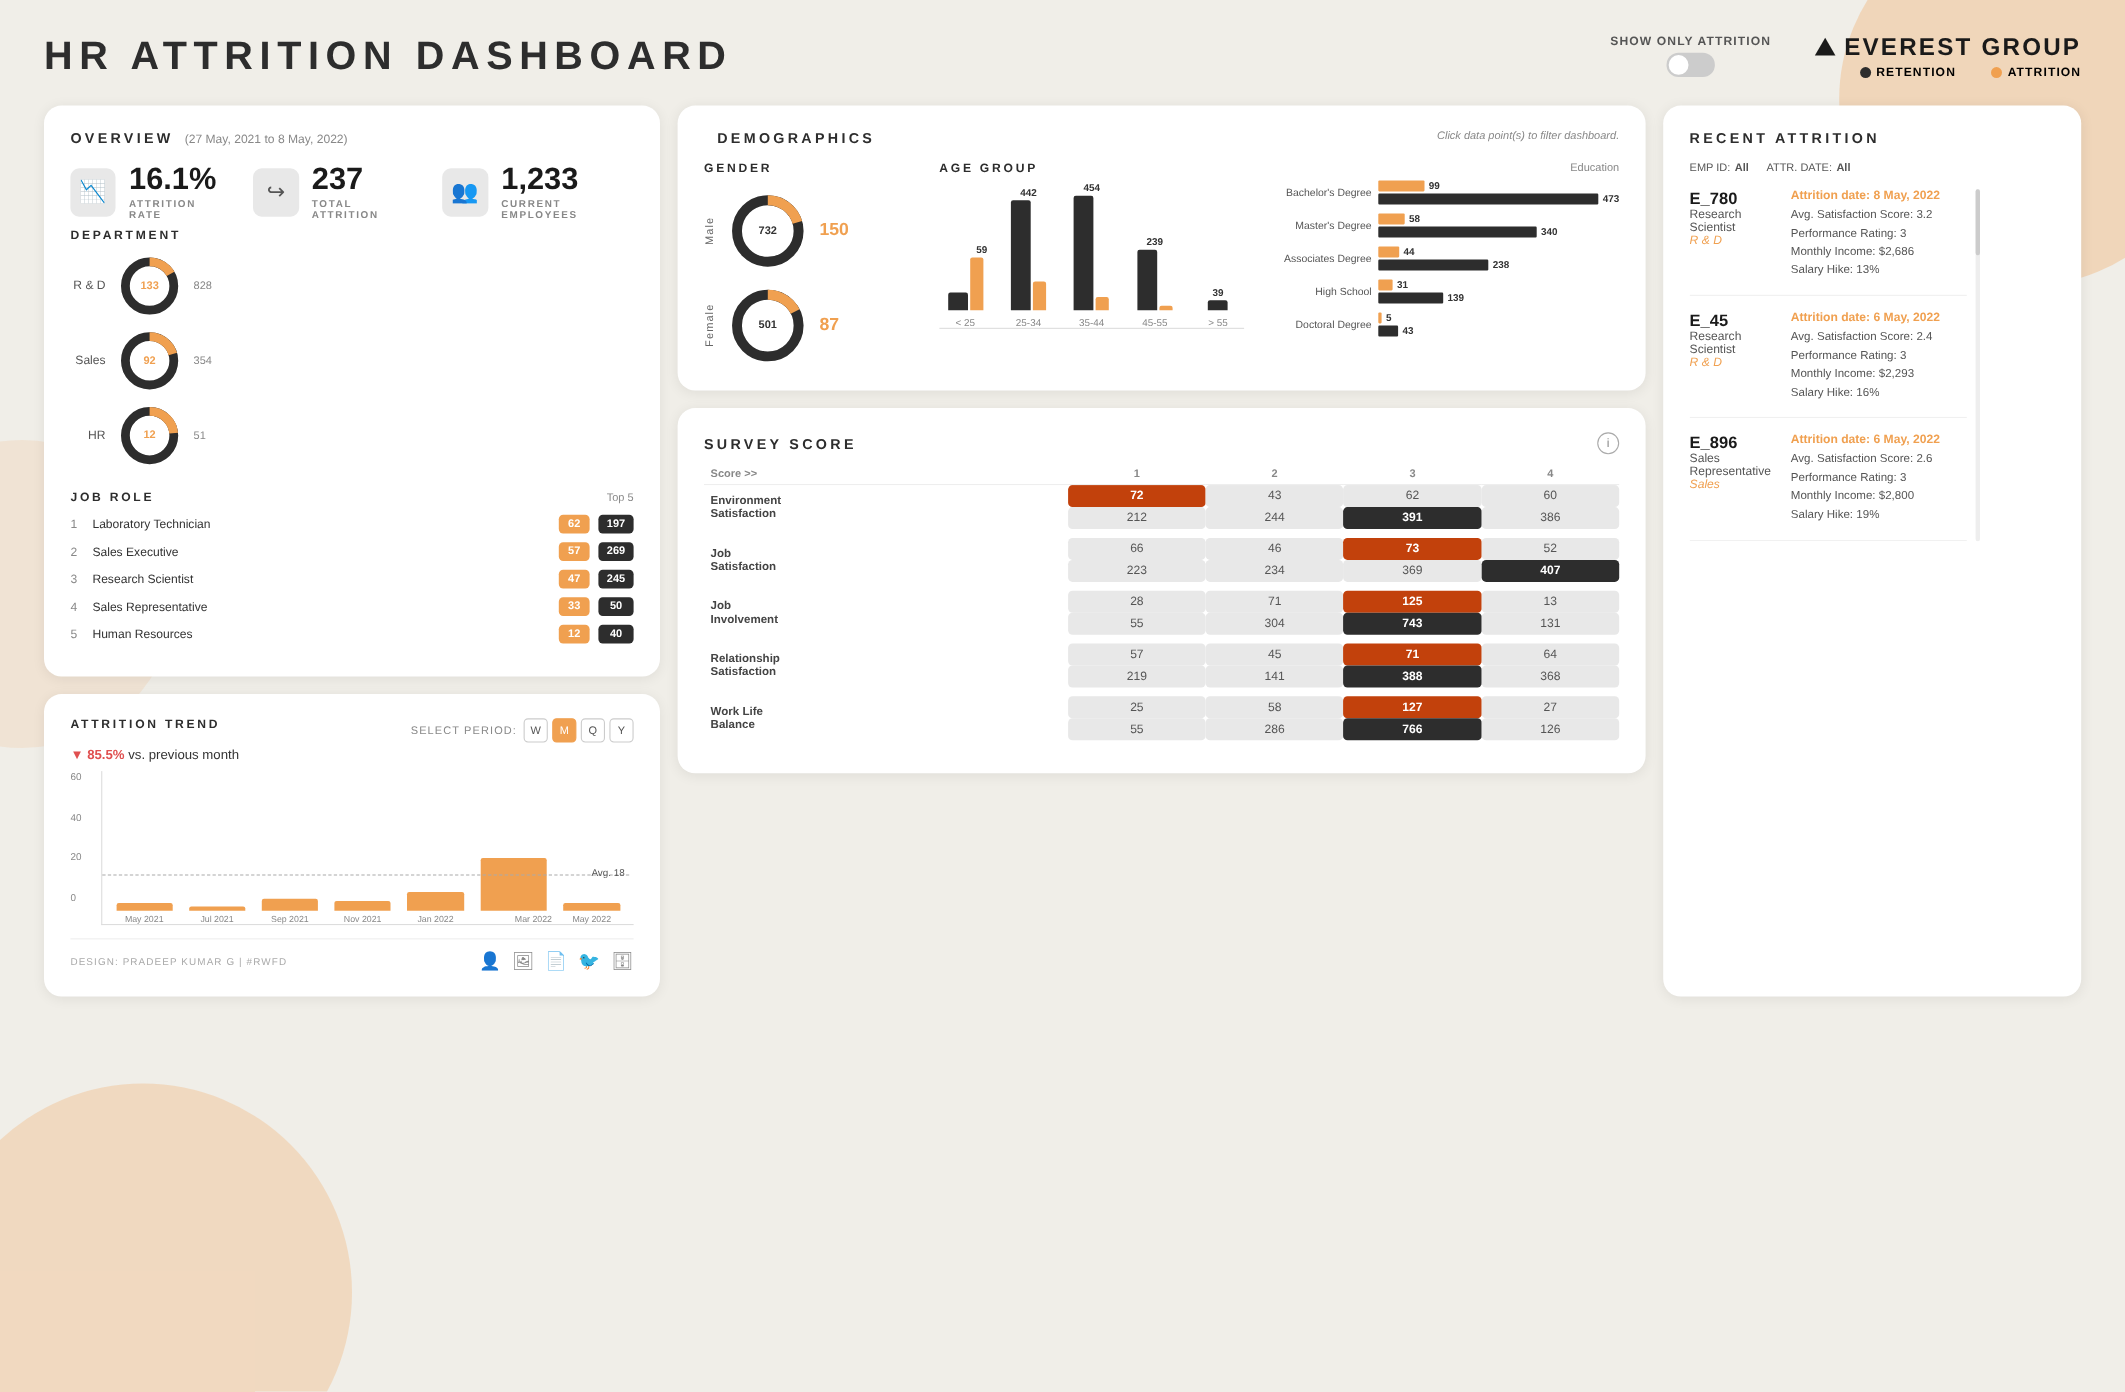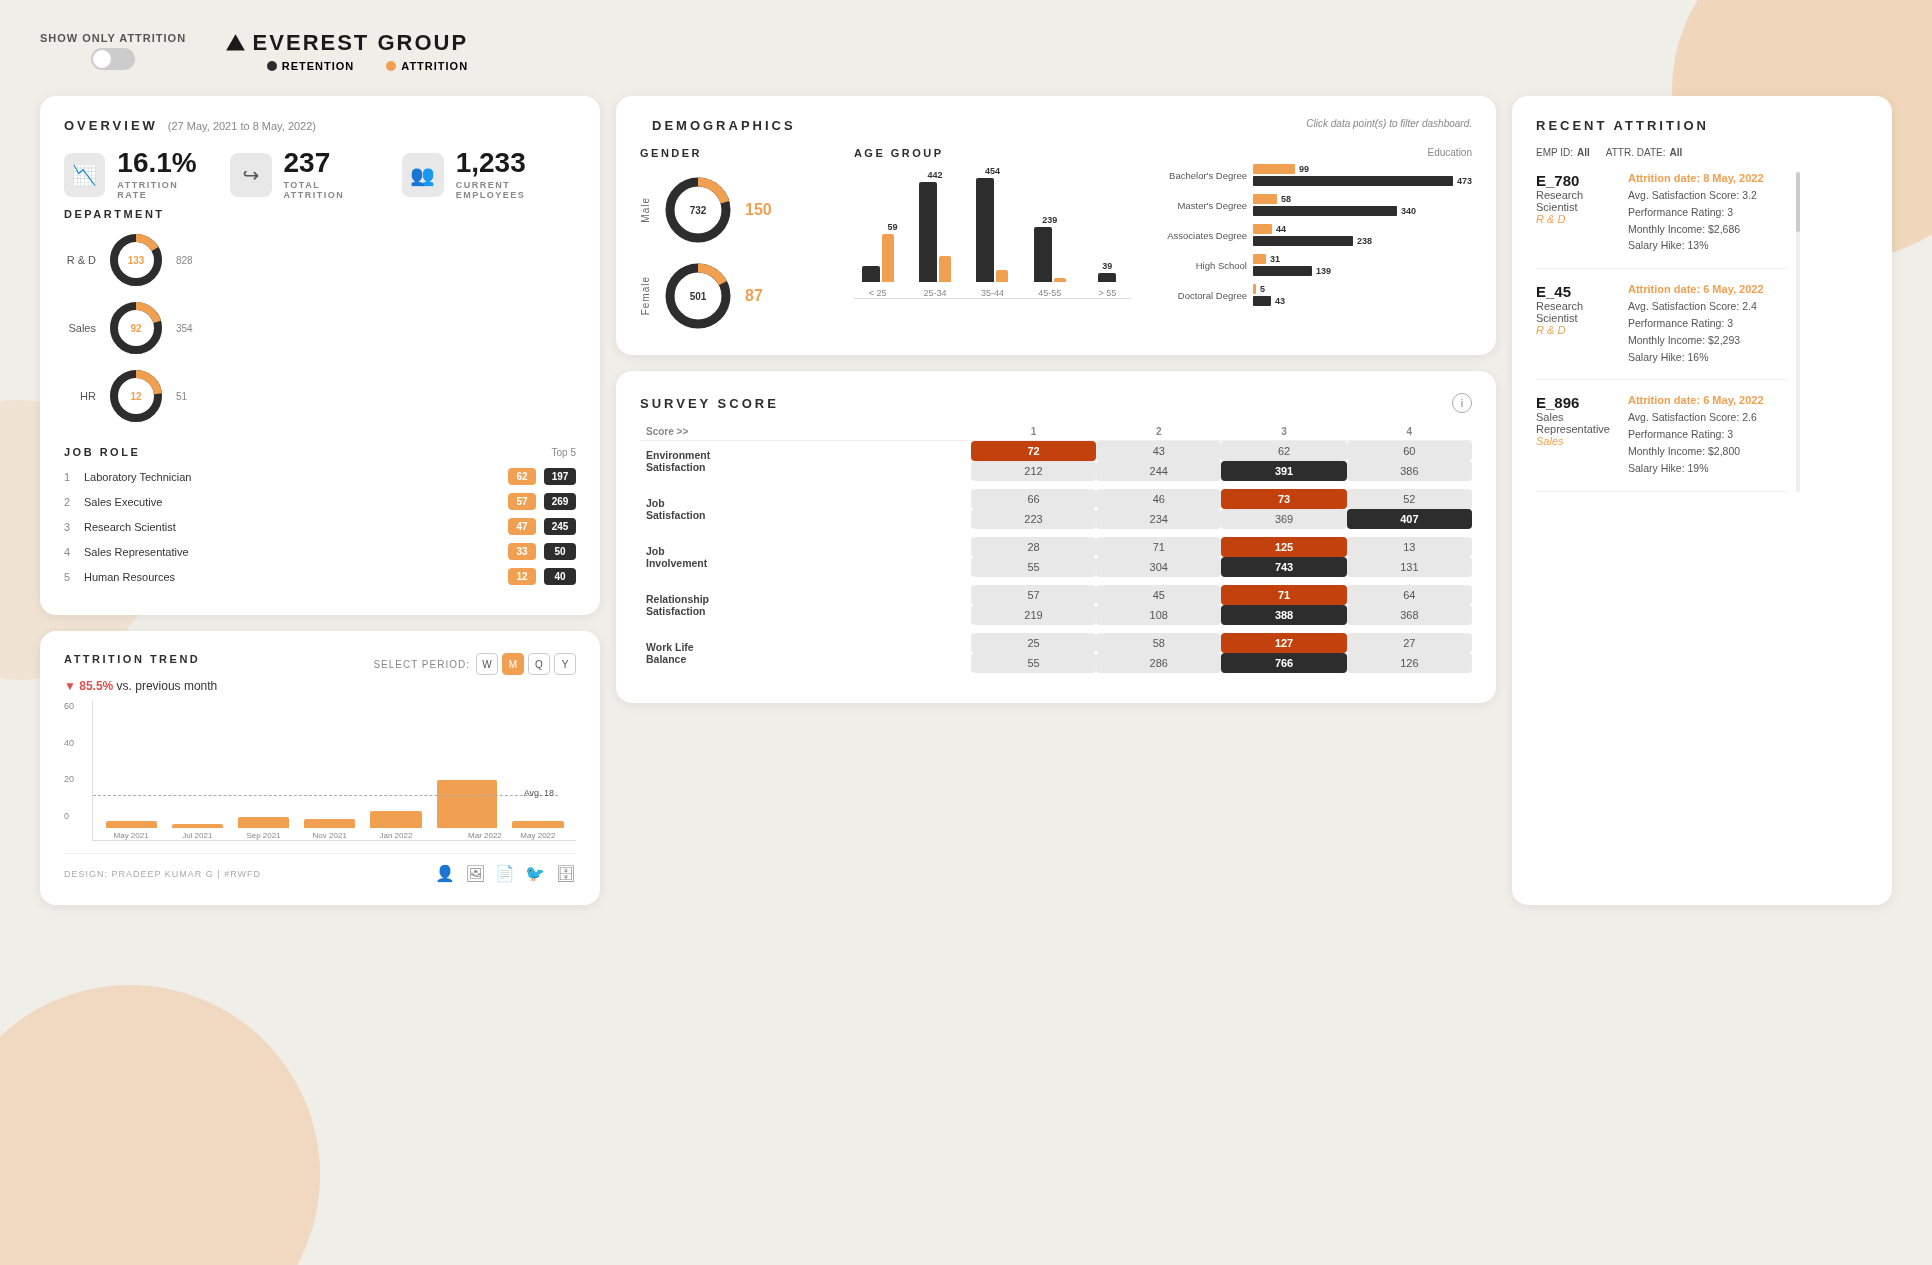--- a/index.html
+++ b/index.html
@@ -581,20 +581,21 @@
 </head>
 <body>
 
 <div class="bg-circle-top-right"></div>
 <div class="bg-circle-bottom-left"></div>
 <div class="bg-circle-mid-left"></div>
 
 <div class="dashboard-wrapper">
 
   <div class="header">
+    <h1 class="header-title">HR ATTRITION DASHBOARD</h1>
     <div class="header-right">
       <div>
         <div class="show-attrition-label">SHOW ONLY ATTRITION</div>
         <div class="toggle-switch">
           <div class="toggle-knob"></div>
         </div>
       </div>
       <div class="logo-area">
         <div class="logo-text">
           <span>⛰</span>
@@ -753,21 +754,21 @@
         </div>
         <div style="position:relative;margin-left:28px;">
           <div style="position:absolute;left:-28px;top:0;bottom:20px;display:flex;flex-direction:column;justify-content:space-between;">
             <span style="font-size:9px;color:#888;">60</span>
             <span style="font-size:9px;color:#888;">40</span>
             <span style="font-size:9px;color:#888;">20</span>
             <span style="font-size:9px;color:#888;">0</span>
           </div>
           <div style="position:relative;height:140px;border-left:1px solid #ddd;border-bottom:1px solid #ddd;">
 
-            <div style="position:absolute;bottom:42px;left:0;right:18px;border-top:1px dashed #aaa;display:flex;justify-content:flex-end;align-items:center;">
+            <div style="position:absolute;bottom:42px;left:0;right:4px;border-top:1px dashed #aaa;display:flex;justify-content:flex-end;align-items:center;">
               <span style="font-size:9px;color:#555;margin-right:4px;margin-top:-8px;">Avg. 18</span>
             </div>
             <div id="trend-bars" style="display:flex;height:100%;align-items:flex-end;padding:0 8px;gap:6px;">
                 <div style="display: flex; flex-direction: column; align-items: center; flex: 1 1 0%; justify-content: flex-end; height: 100%;">
     <div style="width:85%;height:7px;background:#f0a050;border-radius:2px 2px 0 0;min-height:2px;"></div>
     <span style="font-size:8px;color:#888;margin-top:3px;white-space:nowrap;">May 2021</span>
   </div>
                 <div style="display: flex; flex-direction: column; align-items: center; flex: 1 1 0%; justify-content: flex-end; height: 100%;">
     <div style="width:85%;height:4px;background:#f0a050;border-radius:2px 2px 0 0;min-height:2px;"></div>
     <span style="font-size:8px;color:#888;margin-top:3px;white-space:nowrap;">Jul 2021</span>
@@ -1052,21 +1053,21 @@
               <tr>
                 <td class="survey-row-label" rowspan="2" style="white-space: pre-line;">Relationship
 Satisfaction</td>
                 <td class="cell-light">57</td>
                 <td class="cell-light">45</td>
                 <td class="cell-orange">71</td>
                 <td class="cell-light">64</td>
               </tr>
               <tr>
                 <td class="cell-light">219</td>
-                <td class="cell-light">108</td>
+                <td class="cell-light">141</td>
                 <td class="cell-dark">388</td>
                 <td class="cell-light">368</td>
               </tr>
               <tr>
                 <td colspan="5" style="height:6px;"></td>
               </tr>
               <tr>
                 <td class="survey-row-label" rowspan="2" style="white-space: pre-line;">Work Life
 Balance</td>
                 <td class="cell-light">25</td>

